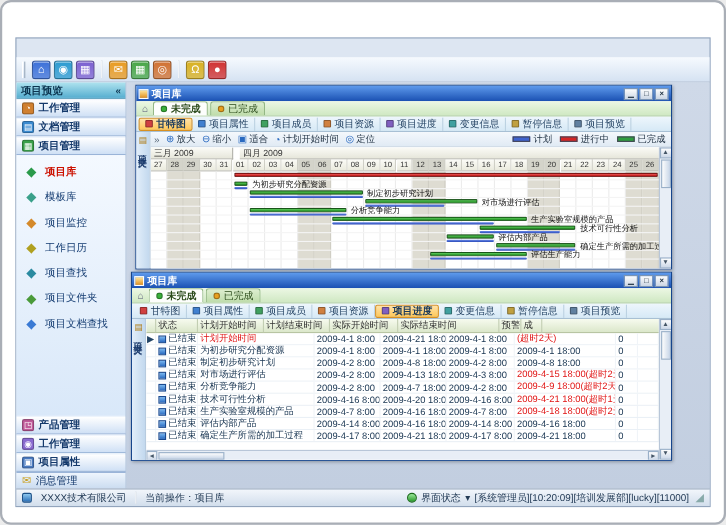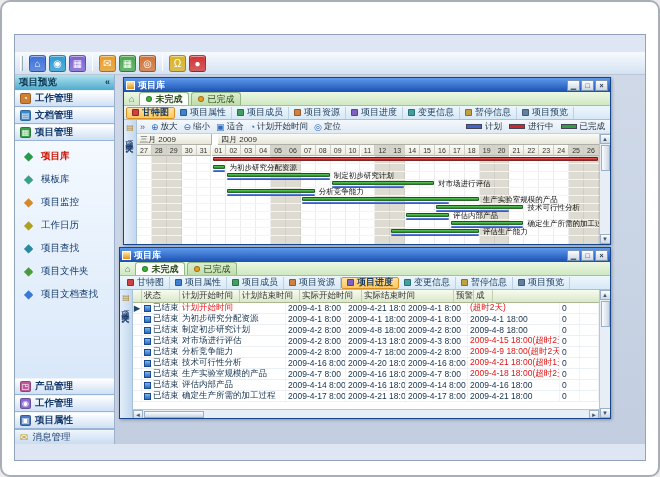--- a/index.html
+++ b/index.html
@@ -621,15 +621,28 @@
                 <span class="sp"></span>
                 <span class="sbtn">▼</span>
               </div>
             </div>
           </div>
         </div>
 
       </div>
     </div>
 
+    <div class="statusbar">
+      <span class="st-ico"></span>
+      <span>XXXX技术有限公司</span>
+      <span class="st-sep"></span>
+      <span>当前操作：项目库</span>
+      <span class="st-right">
+        <span class="st-green"></span>
+        <span>界面状态</span>
+        <span>▾</span>
+        <span>[系统管理员][10:20:09][培训发展部][lucky][11000]</span>
+        <span class="grip">◢</span>
+      </span>
+    </div>
 
   </div>
 </div>
 
 </body></html>

